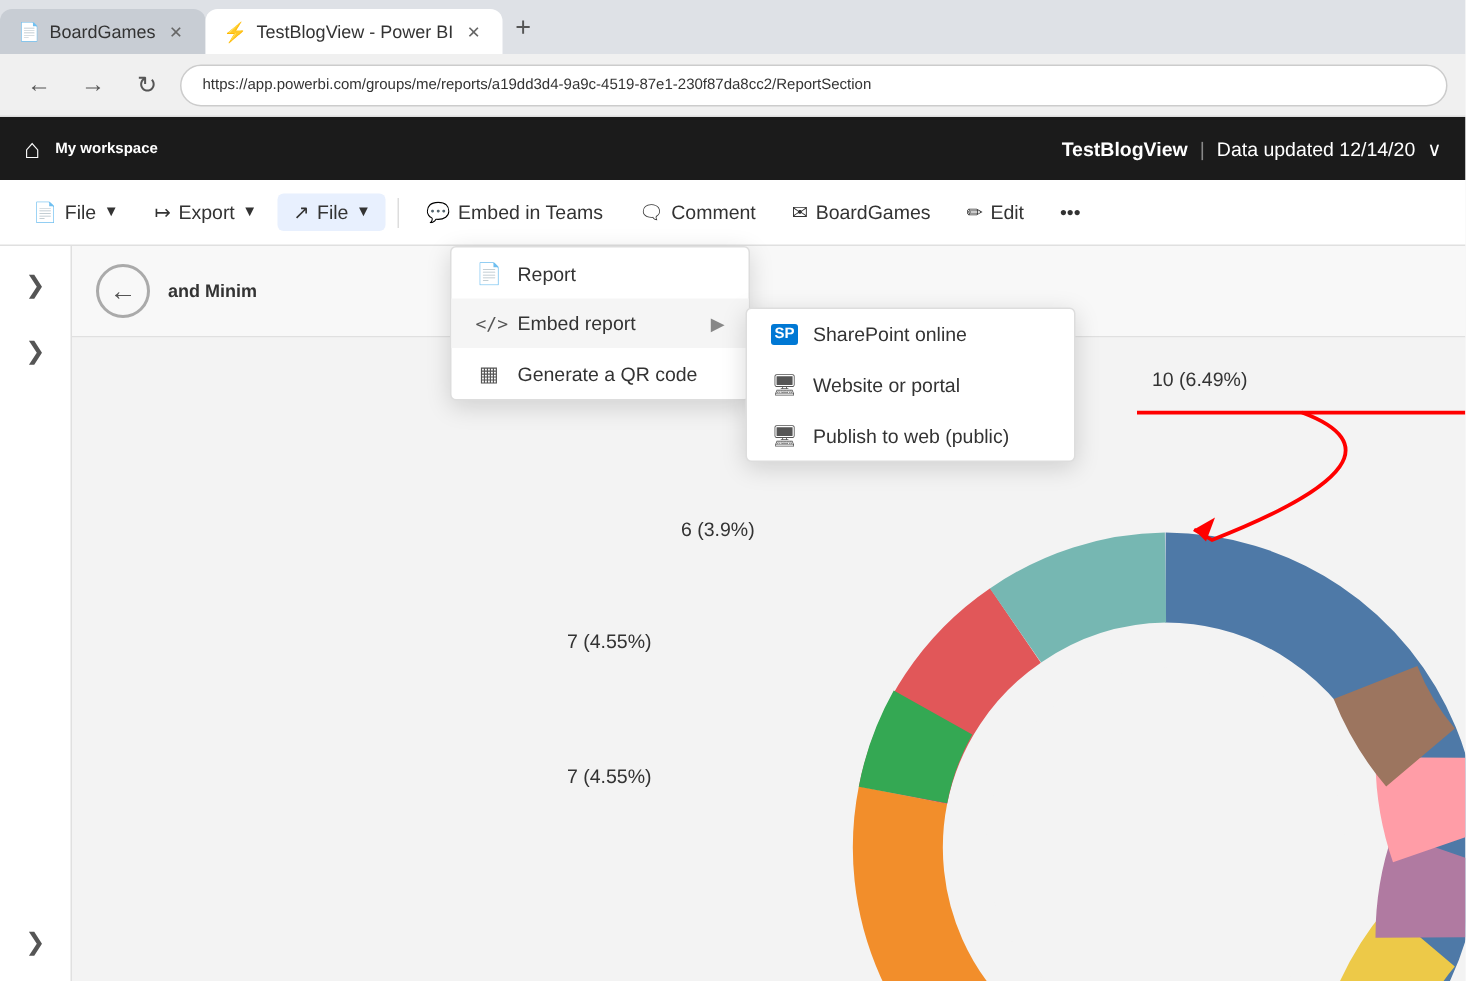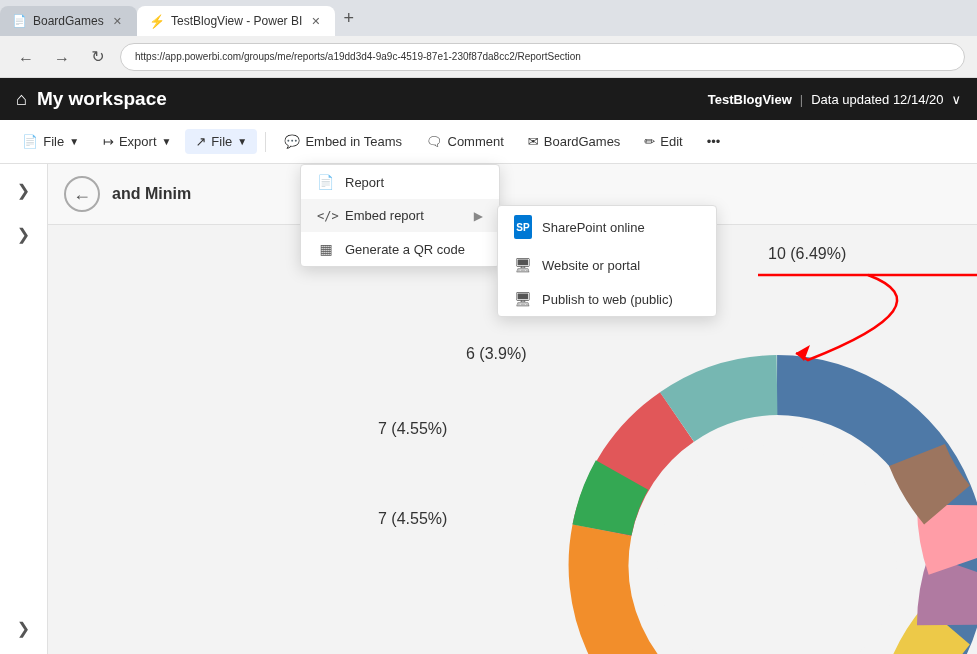--- a/index.html
+++ b/index.html
@@ -85,21 +85,21 @@
       background: #1b1b1b;
       height: 42px;
       display: flex;
       align-items: center;
       padding: 0 16px;
       color: #fff;
       justify-content: space-between;
     }
     .app-header-left { display: flex; align-items: center; gap: 10px; }
     .app-header-right { display: flex; align-items: center; gap: 8px; font-size: 13px; }
-    .workspace-name { font-size: 19px; font-weight: 600; }
+    .workspace-name { font-size: 10px; font-weight: 600; }
 
     
     .toolbar {
       background: #fff;
       height: 44px;
       display: flex;
       align-items: center;
       padding: 0 12px;
       gap: 4px;
       border-bottom: 1px solid #e0e0e0;
@@ -161,24 +161,24 @@
     .back-btn {
       width: 36px; height: 36px;
       border-radius: 50%;
       border: 2px solid #aaa;
       background: none;
       cursor: pointer;
       display: flex; align-items: center; justify-content: center;
       font-size: 18px;
       color: #555;
     }
-    .content-title { font-size: 16px; font-weight: 600; color: #333; }
+    .content-title { font-size: 12px; font-weight: 600; color: #333; }
     .chart-label {
       position: absolute;
-      font-size: 16px;
+      font-size: 13px;
       color: #333;
     }
 
     
     .dropdown-menu {
       position: absolute;
       background: #fff;
       border: 1px solid #ddd;
       border-radius: 4px;
       box-shadow: 0 4px 16px rgba(0,0,0,0.15);
@@ -310,21 +310,21 @@
       <span>Embed report</span>
       <span class="submenu-arrow">▶</span>
     </div>
     <div class="dropdown-item">
       <span class="item-icon">▦</span>
       <span>Generate a QR code</span>
     </div>
 
     <div class="submenu">
       <div class="dropdown-item">
-        <span class="item-icon" style="background:#0078d4;color:#fff;font-size:10px;font-weight:bold;width:18px;height:24px;display:flex;align-items:center;justify-content:center;border-radius:2px;">SP</span>
+        <span class="item-icon" style="background:#0078d4;color:#fff;font-size:10px;font-weight:bold;width:18px;height:14px;display:flex;align-items:center;justify-content:center;border-radius:2px;">SP</span>
         <span>SharePoint online</span>
       </div>
       <div class="dropdown-item">
         <span class="item-icon" style="font-size:14px;">🖥</span>
         <span>Website or portal</span>
       </div>
       <div class="dropdown-item">
         <span class="item-icon" style="font-size:14px;">🖥</span>
         <span>Publish to web (public)</span>
       </div>
@@ -341,21 +341,21 @@
   </div>
 
   <div class="content-area">
 
     <div class="content-header" style="background:#f8f8f8;border-bottom:1px solid #e0e0e0;">
       <button class="back-btn">←</button>
       <span class="content-title">and Minim</span>
     </div>
 
     <div style="position:relative;width:100%;height:100%;background:#f3f3f3;">
-      <span class="chart-label" style="left:382px;top:120px;padding-left:36px;">6 (3.9%)</span>
+      <span class="chart-label" style="left:370px;top:120px;padding-left:36px;">6 (3.9%)</span>
       <span class="chart-label" style="left:330px;top:195px;">7 (4.55%)</span>
       <span class="chart-label" style="left:330px;top:285px;">7 (4.55%)</span>
       <span class="chart-label" style="left:720px;top:20px;">10 (6.49%)</span>
 
       <svg class="donut-svg" width="560" height="400" viewBox="0 0 560 400">
 
         <g transform="translate(280,230)">
 
           <path d="M0,-180 A180,180 0 0,1 127,127" fill="none" stroke="#4e79a7" stroke-width="60"></path>
           <path d="M127,127 A180,180 0 0,1 -90,155" fill="none" stroke="#59a14f" stroke-width="60"></path>

